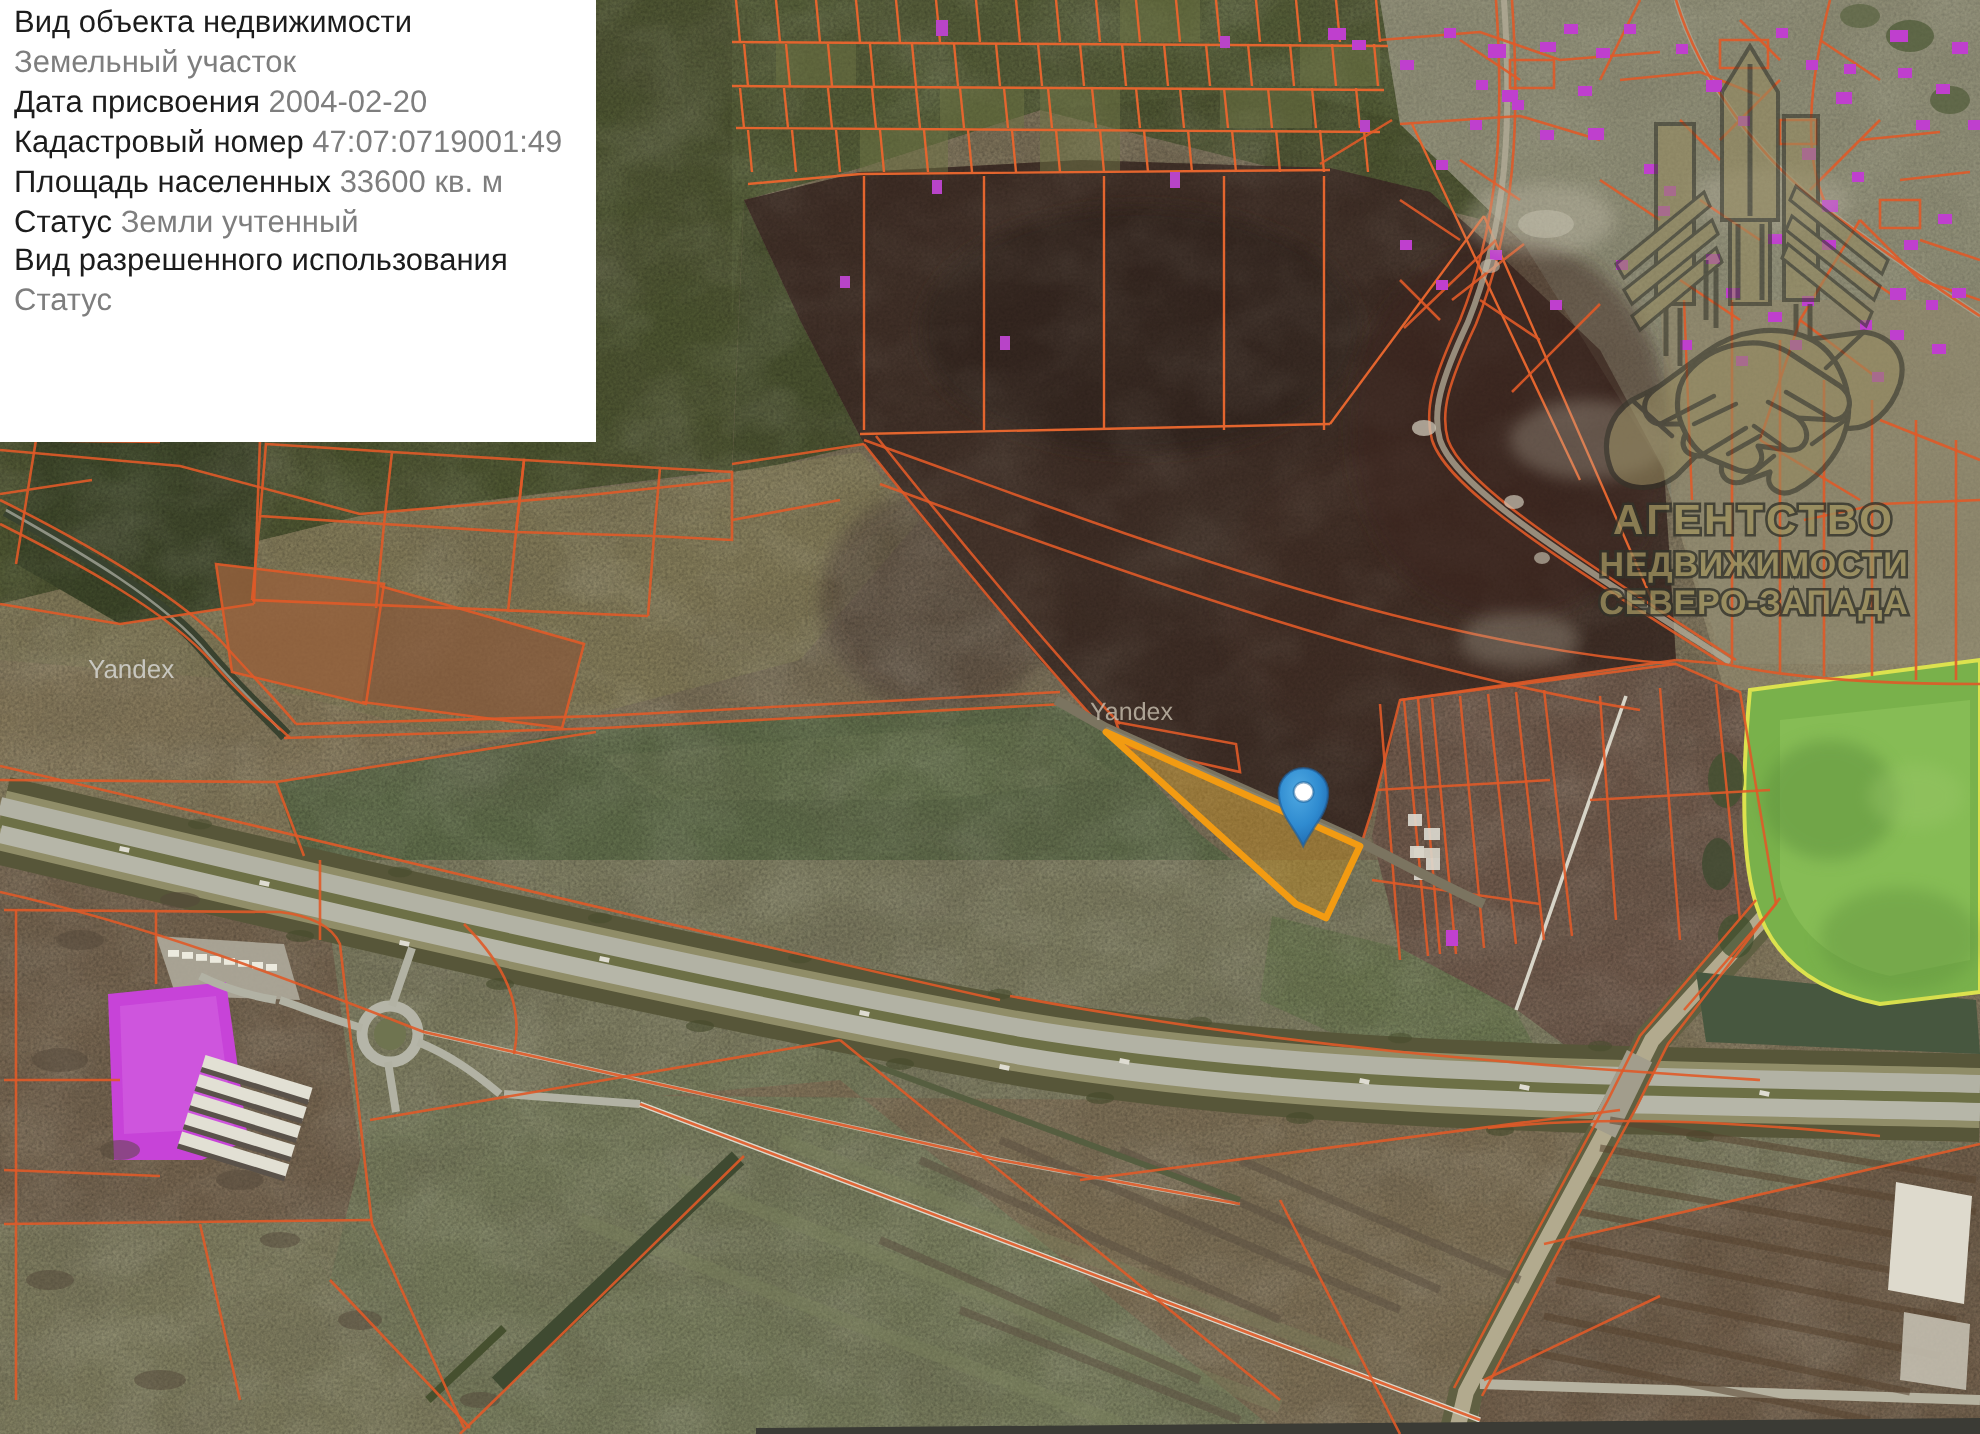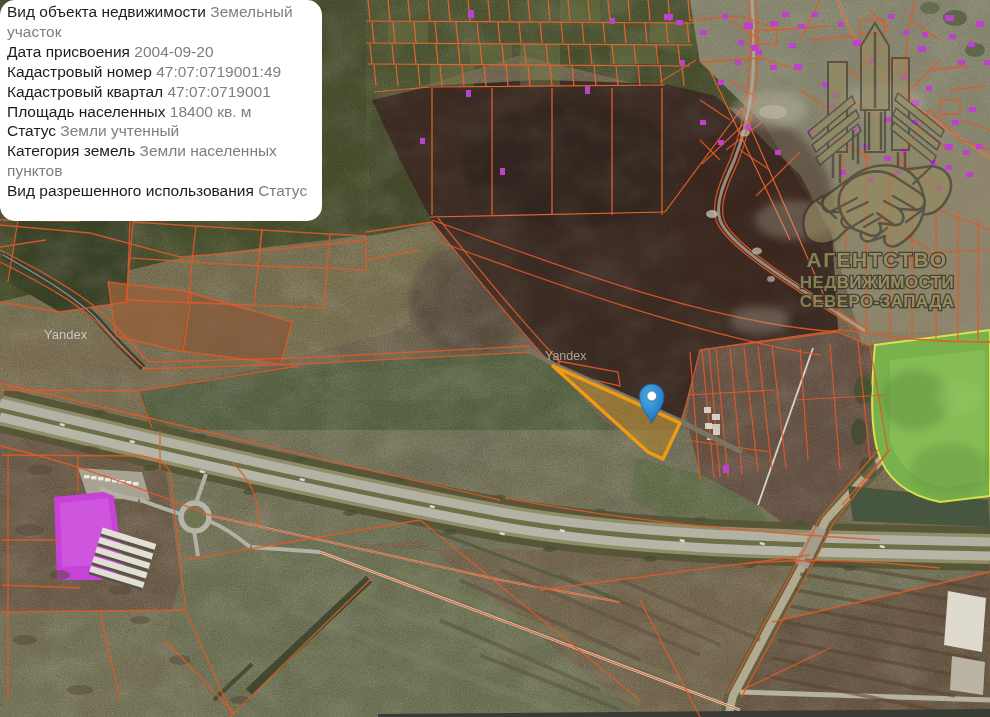--- a/index.html
+++ b/index.html
@@ -1,20 +1,20 @@
 <!DOCTYPE html>
 <html lang="ru"><head>
 <meta charset="utf-8">
 <title>Карта участка</title>
 <style>
 html,body{margin:0;padding:0;width:990px;height:717px;overflow:hidden;background:#7a6f57;}
 #map{position:absolute;left:0;top:0;display:block;}
-#panel{position:absolute;left:0;top:0;width:322px;height:221px;background:#ffffff;
+#panel{position:absolute;left:0;top:0;width:298px;height:221px;background:#ffffff;
  box-sizing:border-box;padding:2px 6px 0 7px;overflow:hidden;
- font-family:"Liberation Sans",sans-serif;font-size:15.5px;line-height:19.9px;color:#7e7e7e;border-radius:15px;}
+ font-family:"Liberation Sans",sans-serif;font-size:15.5px;line-height:19.9px;color:#7e7e7e;}
 #panel .k{color:#1c1c1c;}
 </style>
 </head>
 <body>
 
 <svg id="map" width="990" height="717" viewBox="0 0 990 717">
 <defs>
 <radialGradient id="pinG" cx="40%" cy="30%" r="80%">
  <stop offset="0%" stop-color="#4fa9e2"></stop>
  <stop offset="55%" stop-color="#2f8bd0"></stop>
@@ -556,20 +556,18 @@
 <text x="877" y="288" text-anchor="middle" font-family="Liberation Sans, sans-serif" font-weight="bold" font-size="17" letter-spacing="0.4" paint-order="stroke" stroke="#33332a" stroke-width="2.6" fill="#9c905e" opacity="0.8">НЕДВИЖИМОСТИ</text>
 <text x="877" y="307" text-anchor="middle" font-family="Liberation Sans, sans-serif" font-weight="bold" font-size="17" letter-spacing="0.4" paint-order="stroke" stroke="#33332a" stroke-width="2.6" fill="#9c905e" opacity="0.8">СЕВЕРО-ЗАПАДА</text>
 
 <text x="44" y="339" font-family="Liberation Sans, sans-serif" font-size="13" fill="#d6d6d2" opacity="0.85">Yandex</text>
 
 <text x="545" y="360" font-family="Liberation Sans, sans-serif" font-size="12.5" fill="#c9c0b0" opacity="0.8">Yandex</text>
 </svg>
 
 <div id="panel">
 <div class="row"><span class="k">Вид объекта недвижимости</span> <span class="v">Земельный участок</span></div>
-<div class="row"><span class="k">Дата присвоения</span> <span class="v">2004-09-20</span></div>
+<div class="row"><span class="k">Дата присвоения</span> <span class="v">2004-02-20</span></div>
 <div class="row"><span class="k">Кадастровый номер</span> <span class="v">47:07:0719001:49</span></div>
-<div class="row"><span class="k">Кадастровый квартал</span> <span class="v">47:07:0719001</span></div>
-<div class="row"><span class="k">Площадь населенных</span> <span class="v">18400 кв. м</span></div>
+<div class="row"><span class="k">Площадь населенных</span> <span class="v">33600 кв. м</span></div>
 <div class="row"><span class="k">Статус</span> <span class="v">Земли учтенный</span></div>
-<div class="row"><span class="k">Категория земель</span> <span class="v">Земли населенных пунктов</span></div>
 <div class="row"><span class="k">Вид разрешенного использования</span> <span class="v">Статус</span></div>
 </div>
 
 </body></html>

